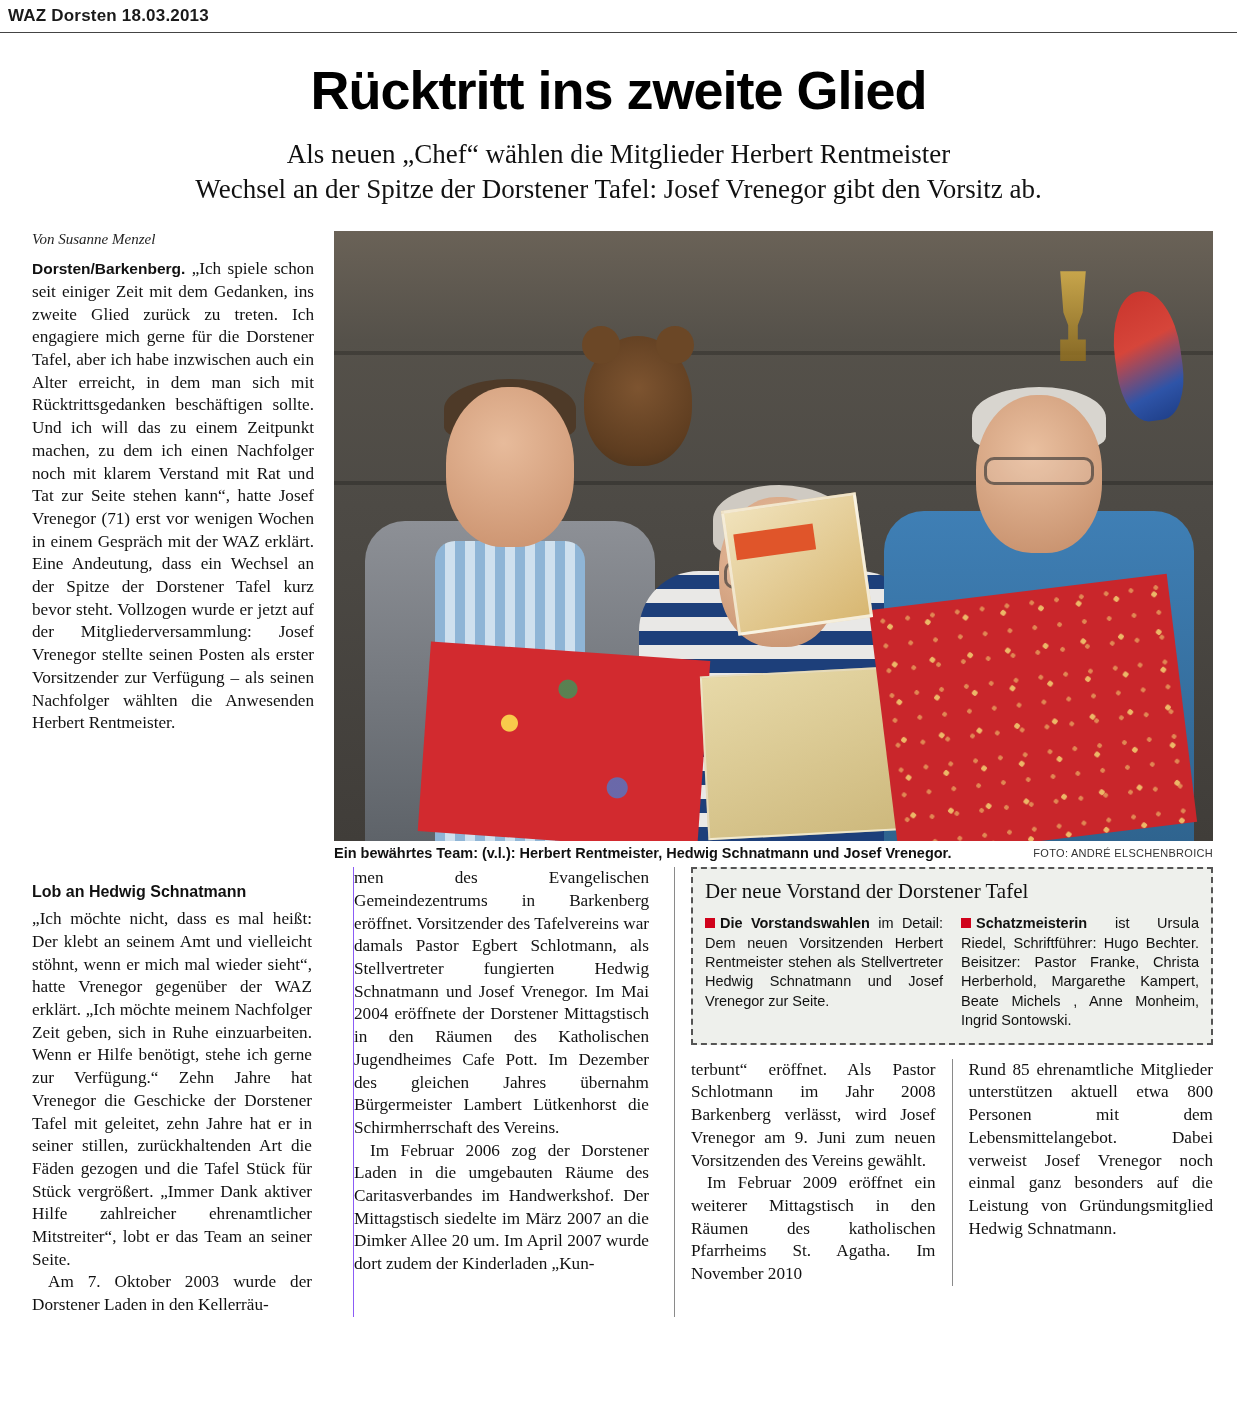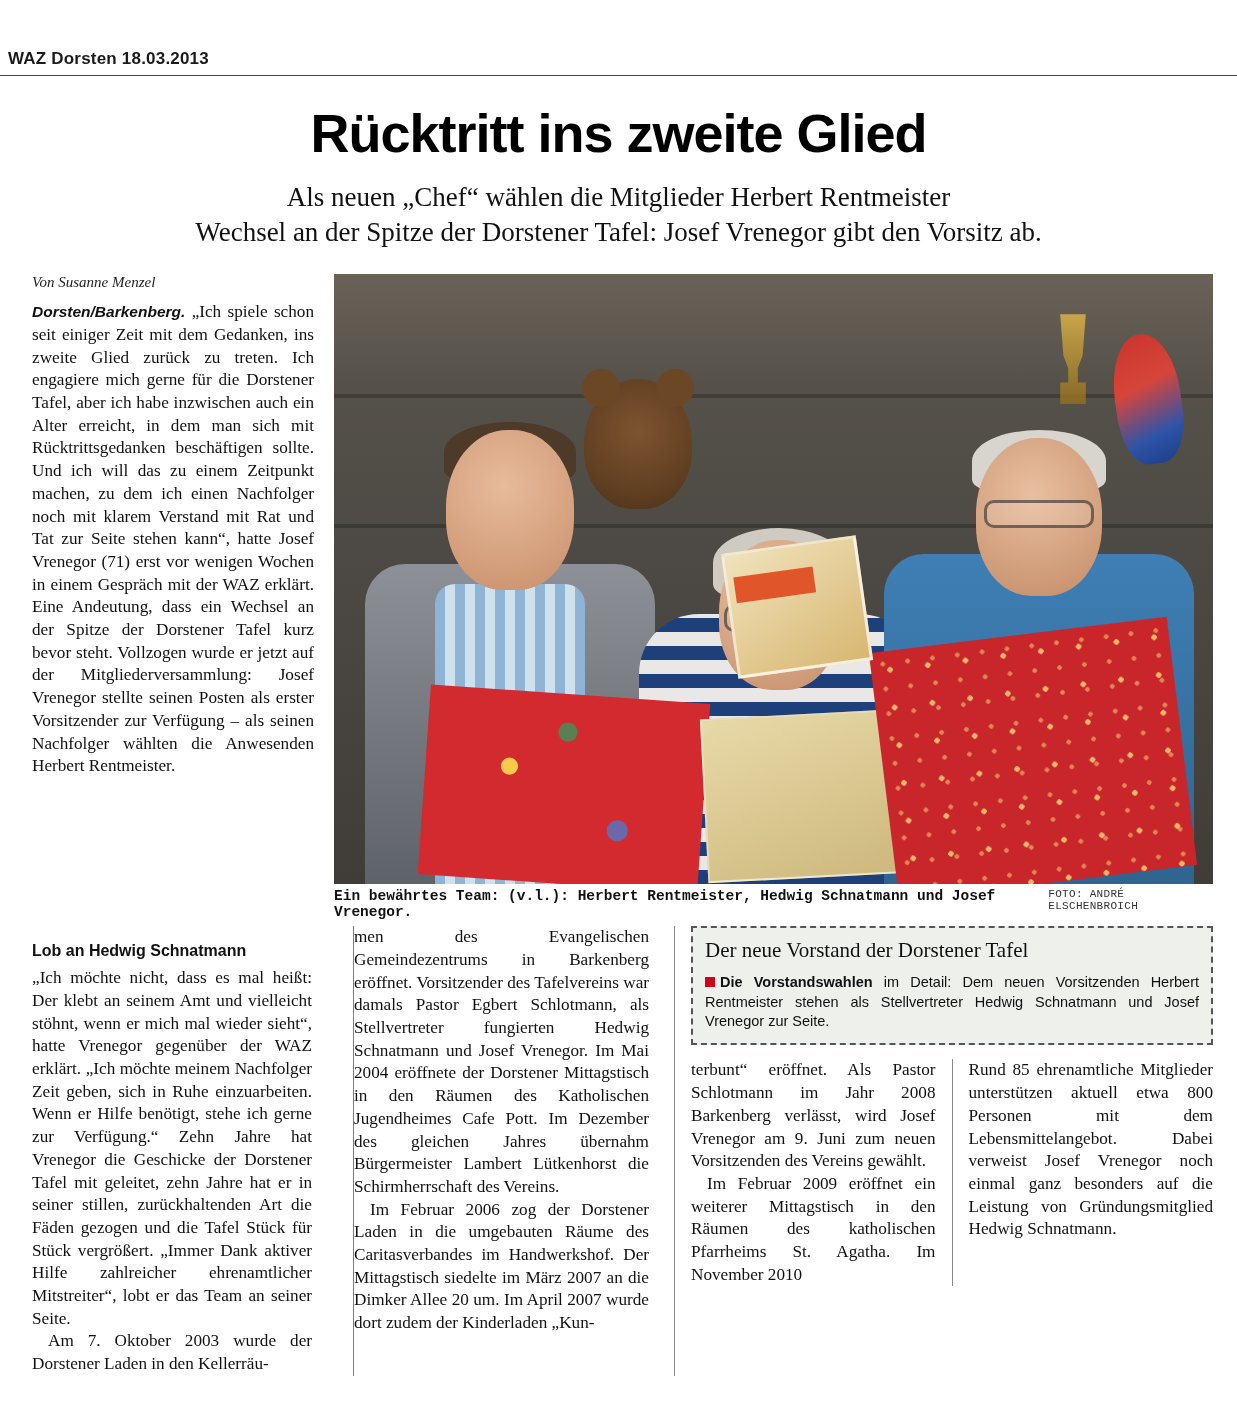--- a/index.html
+++ b/index.html
@@ -13,21 +13,20 @@
     font-family: "Liberation Serif", serif;
     color: #111;
     position: relative;
     overflow: hidden;
   }
   .page {
     position: relative;
     width: 1237px;
     height: 1134px;
     box-sizing: border-box;
-    margin-top: 43px;
   }
   .source-line {
     font-family: "Liberation Sans", sans-serif;
     font-weight: bold;
     font-size: 17px;
     color: #1a1a1a;
     padding: 6px 0 0 8px;
     letter-spacing: 0.2px;
   }
   .rule-top {
@@ -84,21 +83,20 @@
     line-height: 1.32;
     hyphens: auto;
   }
   p + p {
     text-indent: 16px;
   }
   .lead-label {
     font-family: "Liberation Sans", sans-serif;
     font-weight: bold;
     font-size: 15.5px;
-    font-style: italic;
   }
   .photo {
     width: 100%;
     height: 610px;
     position: relative;
     overflow: hidden;
     background: #5d5a55;
   }
   .photo .bg-shelf {
     position: absolute;
@@ -237,22 +235,22 @@
   .pack-hand .label {
     position: absolute;
     left: 6px; top: 22px;
     width: 80px; height: 26px;
     background: #e0552a;
   }
   .caption-bar {
     margin-top: 4px;
     display: flex;
     justify-content: space-between;
-    align-items: flex-start;
-    font-family: Liberation Mono, monospace;
+    align-items: center;
+    font-family: Liberation Sans, sans-serif;
   }
   .caption {
     font-size: 14.5px;
     font-weight: bold;
     color: #111;
   }
   .credit {
     font-size: 11px;
     color: #333;
     letter-spacing: .3px;
@@ -414,20 +412,23 @@
         <p>Im Februar 2006 zog der Dorstener Laden in die umgebauten Räume des Caritasverbandes im Handwerkshof. Der Mittagstisch siedelte im März 2007 an die Dimker Allee 20 um. Im April 2007 wurde dort zudem der Kinderladen „Kun-</p>
       </div>
 
       <div class="right-wrap">
         <div class="infobox">
           <h3>Der neue Vorstand der Dorstener Tafel</h3>
           <div class="cols">
             <div>
               <span class="redbox"></span><span class="bold-run">Die Vorstandswahlen</span><span> im Detail: Dem neuen Vorsitzenden Herbert Rentmeister stehen als Stellvertreter Hedwig Schnatmann und Josef Vrenegor zur Seite.</span>
             </div>
+            <div>
+              <span class="redbox"></span><span class="bold-run">Schatzmeisterin</span><span> ist Ursula Riedel, Schriftführer: Hugo Bechter. Beisitzer: Pastor Franke, Christa Herberhold, Margarethe Kampert, Beate Michels , Anne Monheim, Ingrid Sontowski.</span>
+            </div>
           </div>
         </div>
 
         <div class="two-cols-below">
           <div>
             <p>terbunt“ eröffnet. Als Pastor Schlotmann im Jahr 2008 Barkenberg verlässt, wird Josef Vrenegor am 9. Juni zum neuen Vorsitzenden des Vereins gewählt.</p>
             <p>Im Februar 2009 eröffnet ein weiterer Mittagstisch in den Räumen des katholischen Pfarrheims St. Agatha. Im November 2010</p>
           </div>
           <div>
             <p>Rund 85 ehrenamtliche Mitglieder unterstützen aktuell etwa 800 Personen mit dem Lebensmittelangebot. Dabei verweist Josef Vrenegor noch einmal ganz besonders auf die Leistung von Gründungsmitglied Hedwig Schnatmann.</p>

